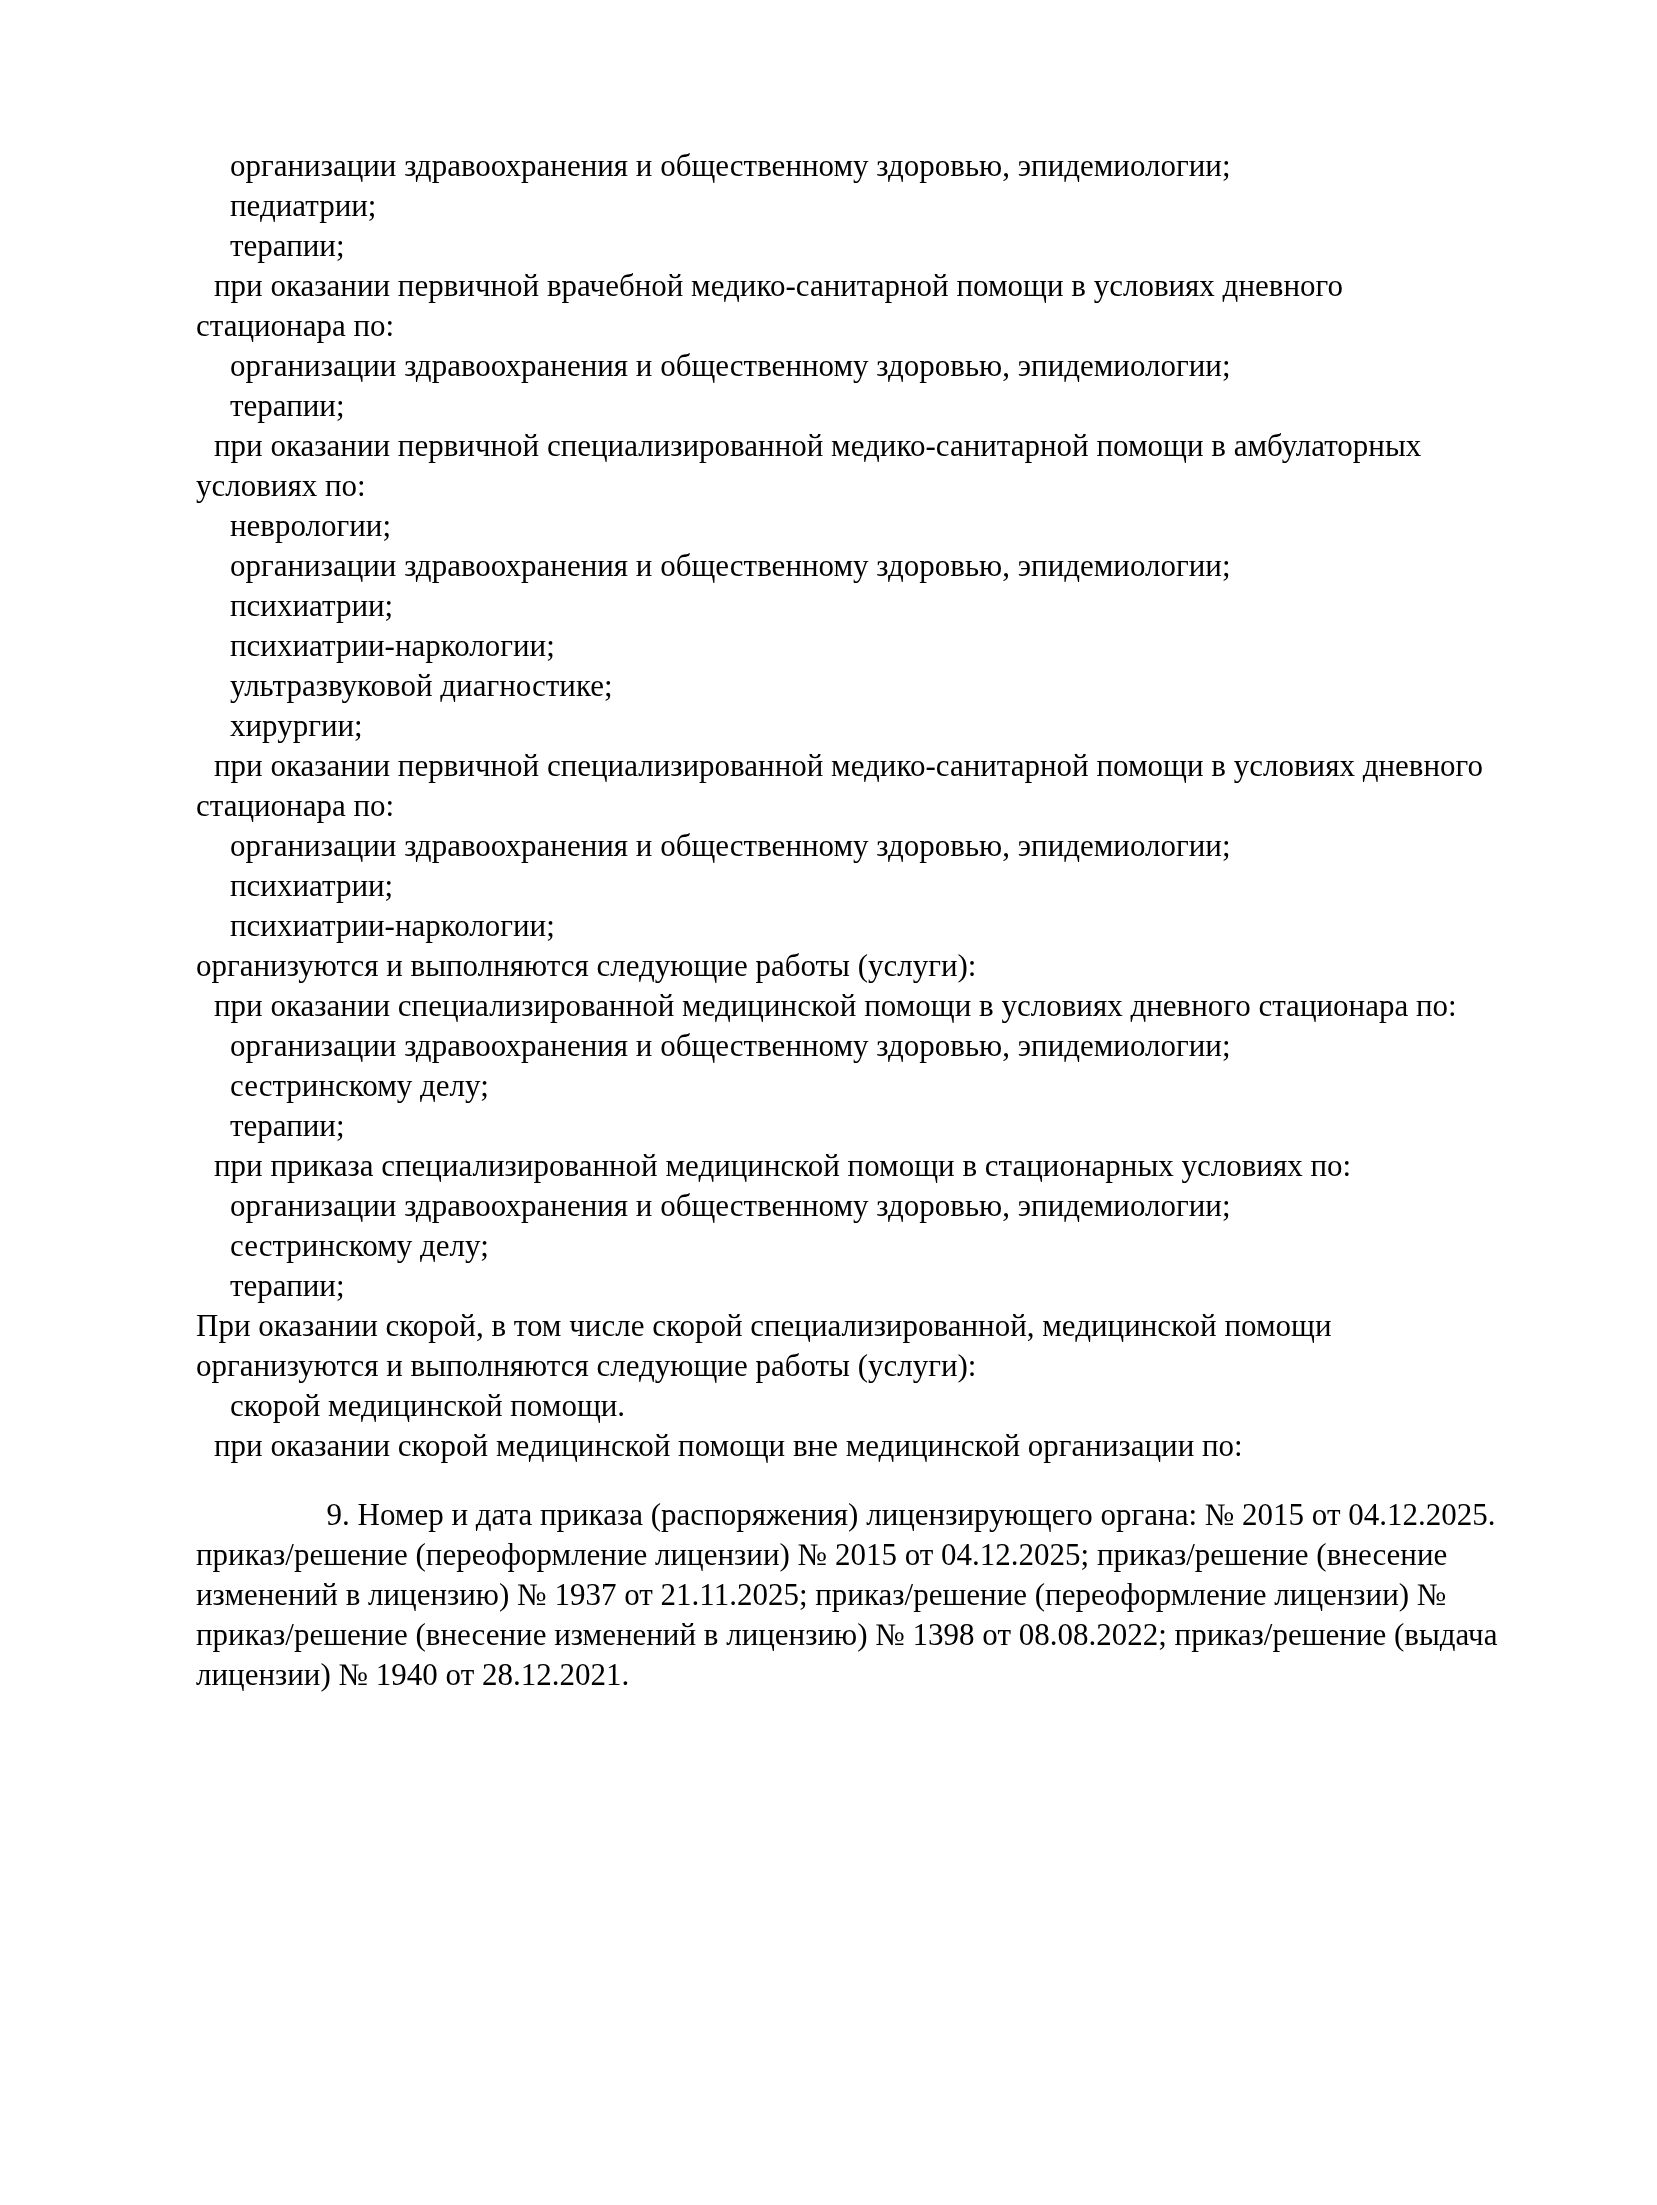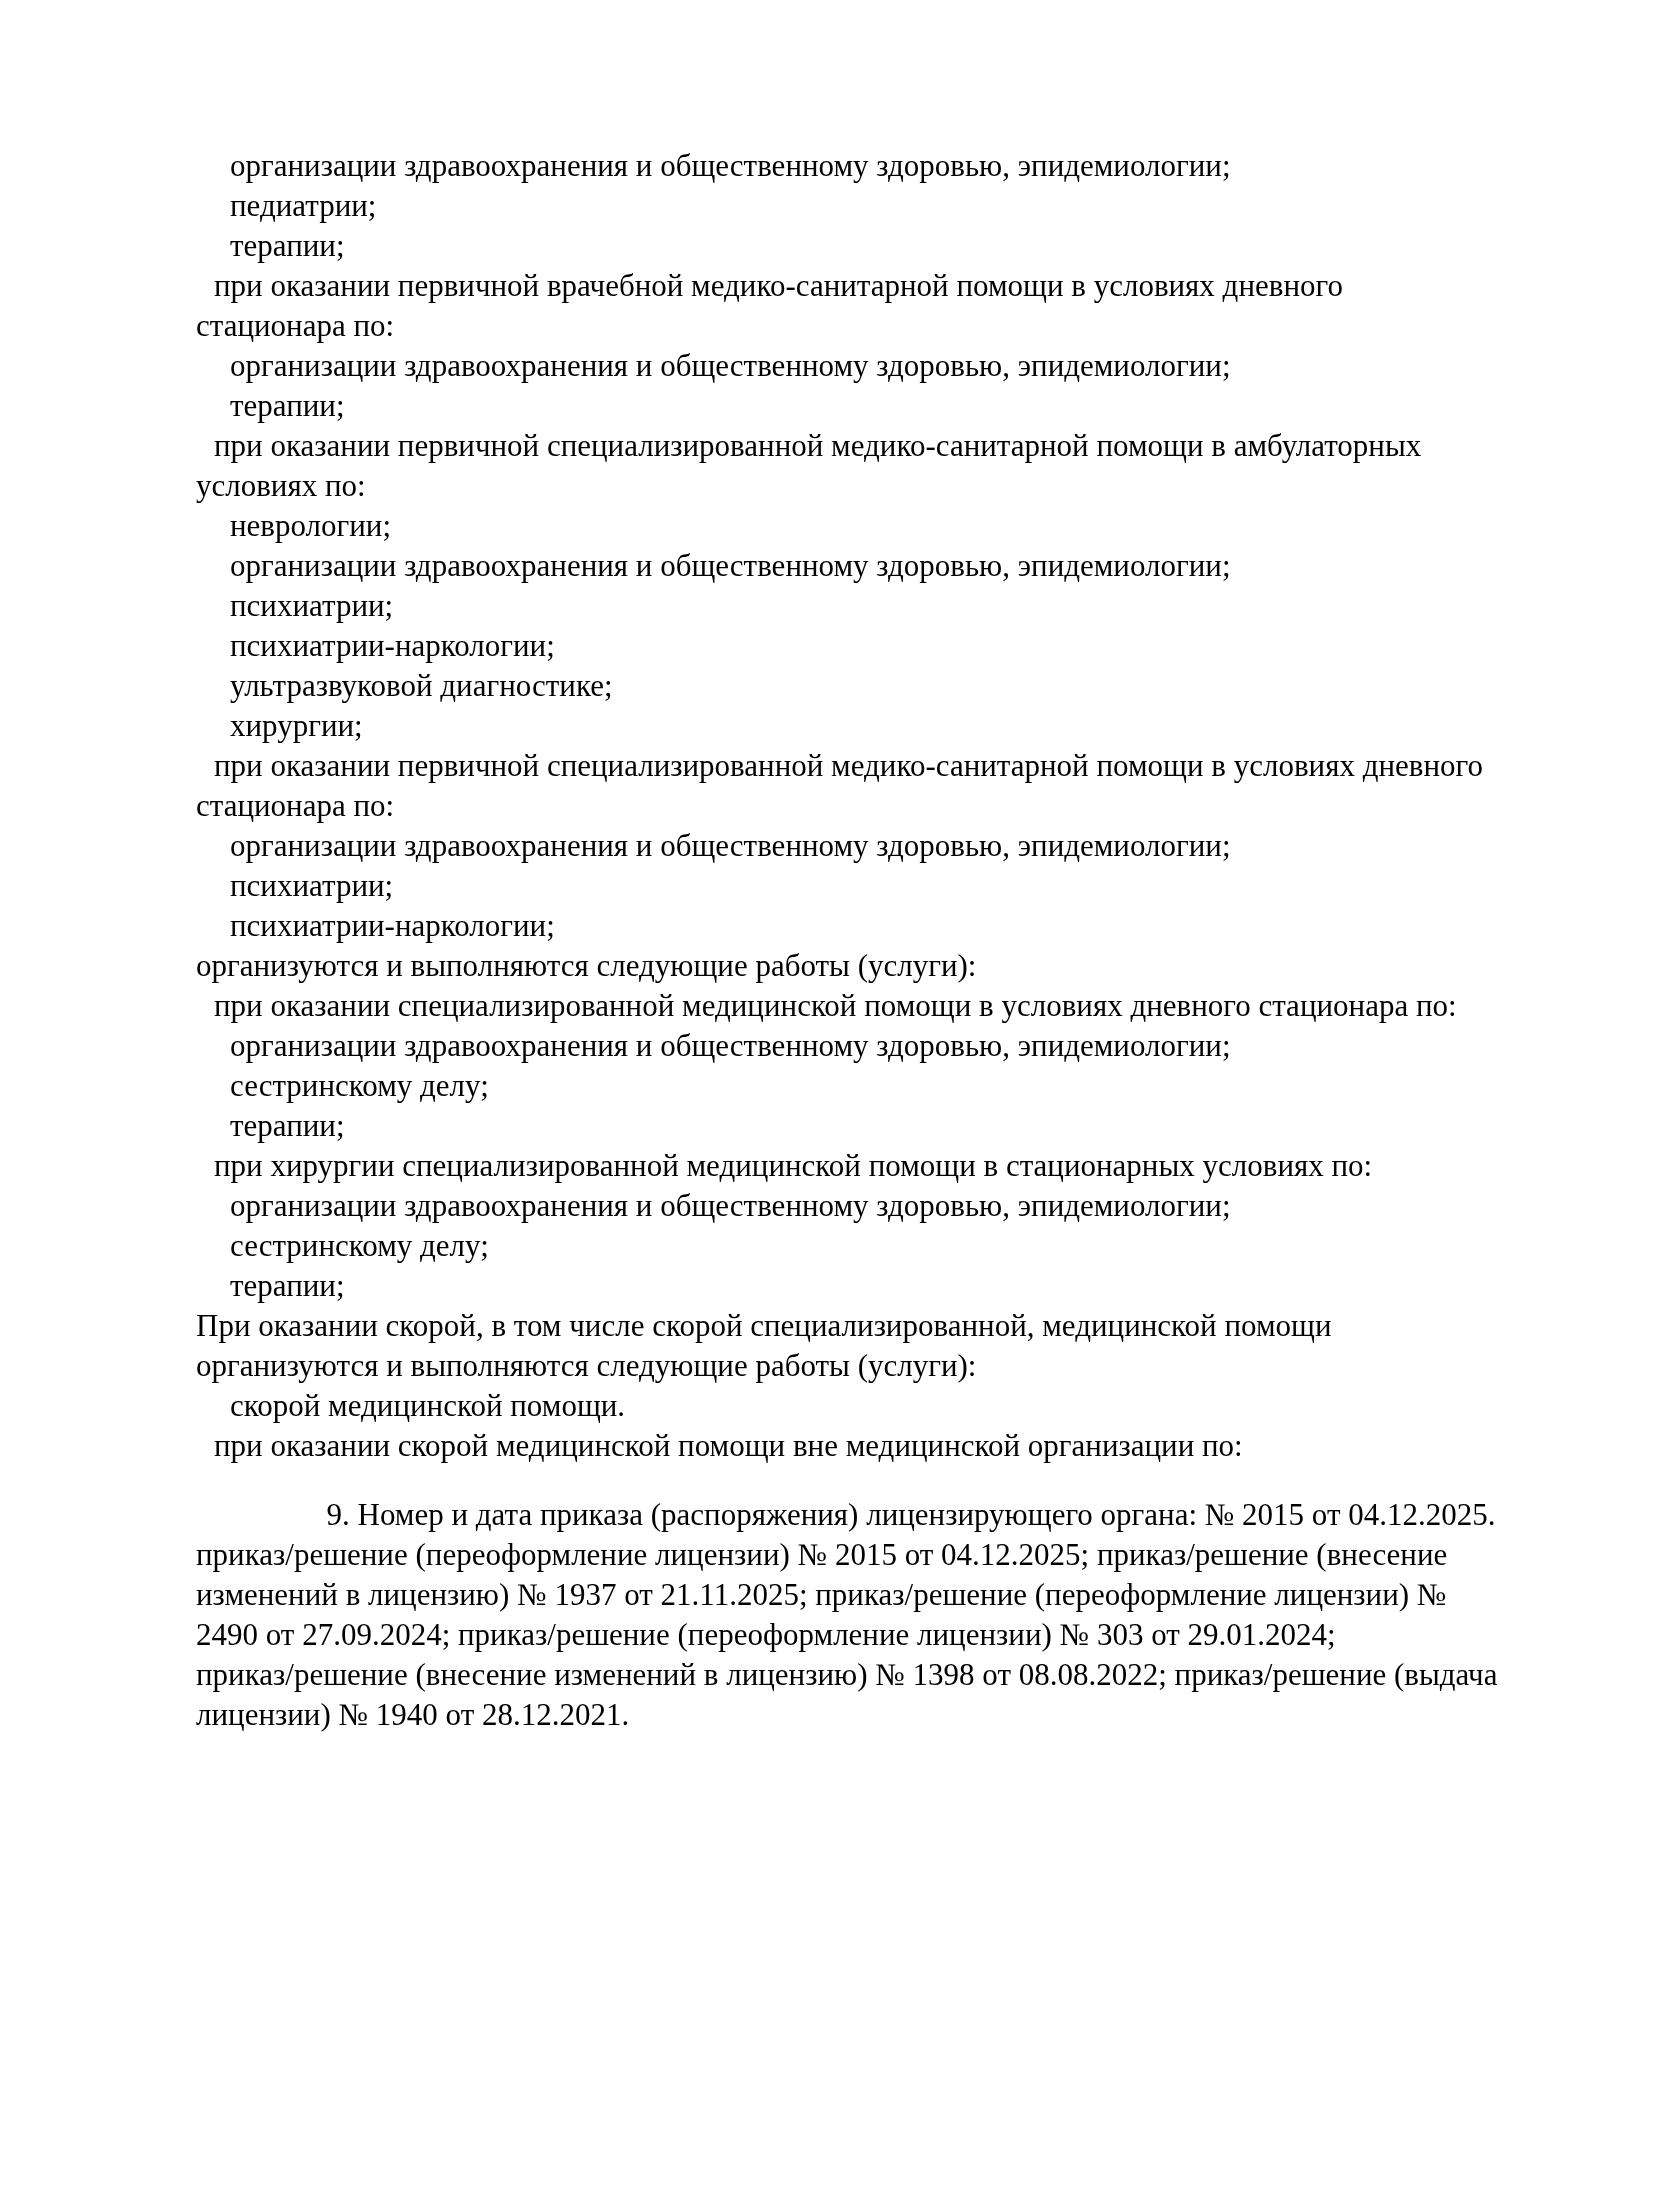--- a/index.html
+++ b/index.html
@@ -62,29 +62,28 @@
       <div class="line indent-1">при оказании первичной специализированной медико-санитарной помощи в условиях дневного</div>
       <div class="line indent-0">стационара по:</div>
       <div class="line indent-2">организации здравоохранения и общественному здоровью, эпидемиологии;</div>
       <div class="line indent-2">психиатрии;</div>
       <div class="line indent-2">психиатрии-наркологии;</div>
       <div class="line indent-0">организуются и выполняются следующие работы (услуги):</div>
       <div class="line indent-1">при оказании специализированной медицинской помощи в условиях дневного стационара по:</div>
       <div class="line indent-2">организации здравоохранения и общественному здоровью, эпидемиологии;</div>
       <div class="line indent-2">сестринскому делу;</div>
       <div class="line indent-2">терапии;</div>
-      <div class="line indent-1">при хирургии специализированной медицинской помощи в стационарных условиях по:</div>
+      <div class="line indent-1">при приказа специализированной медицинской помощи в стационарных условиях по:</div>
       <div class="line indent-2">организации здравоохранения и общественному здоровью, эпидемиологии;</div>
       <div class="line indent-2">сестринскому делу;</div>
       <div class="line indent-2">терапии;</div>
       <div class="line indent-0">При оказании скорой, в том числе скорой специализированной, медицинской помощи</div>
       <div class="line indent-0">организуются и выполняются следующие работы (услуги):</div>
       <div class="line indent-2">скорой медицинской помощи.</div>
       <div class="line indent-1">при оказании скорой медицинской помощи вне медицинской организации по:</div>
       <div class="line indent-0" style="margin-top: 29px; text-align: center;">9. Номер и дата приказа (распоряжения) лицензирующего органа: № 2015 от 04.12.2025.</div>
       <div class="line indent-0">приказ/решение (переоформление лицензии) № 2015 от 04.12.2025; приказ/решение (внесение</div>
       <div class="line indent-0">изменений в лицензию) № 1937 от 21.11.2025; приказ/решение (переоформление лицензии) №</div>
-      <div class="line indent-0">2490 от 27.09.2024; приказ/решение (переоформление лицензии) № 303 от 29.01.2024;</div>
       <div class="line indent-0">приказ/решение (внесение изменений в лицензию) № 1398 от 08.08.2022; приказ/решение (выдача</div>
       <div class="line indent-0">лицензии) № 1940 от 28.12.2021.</div>
     </div>
 </div>
 
 
 </body></html>

